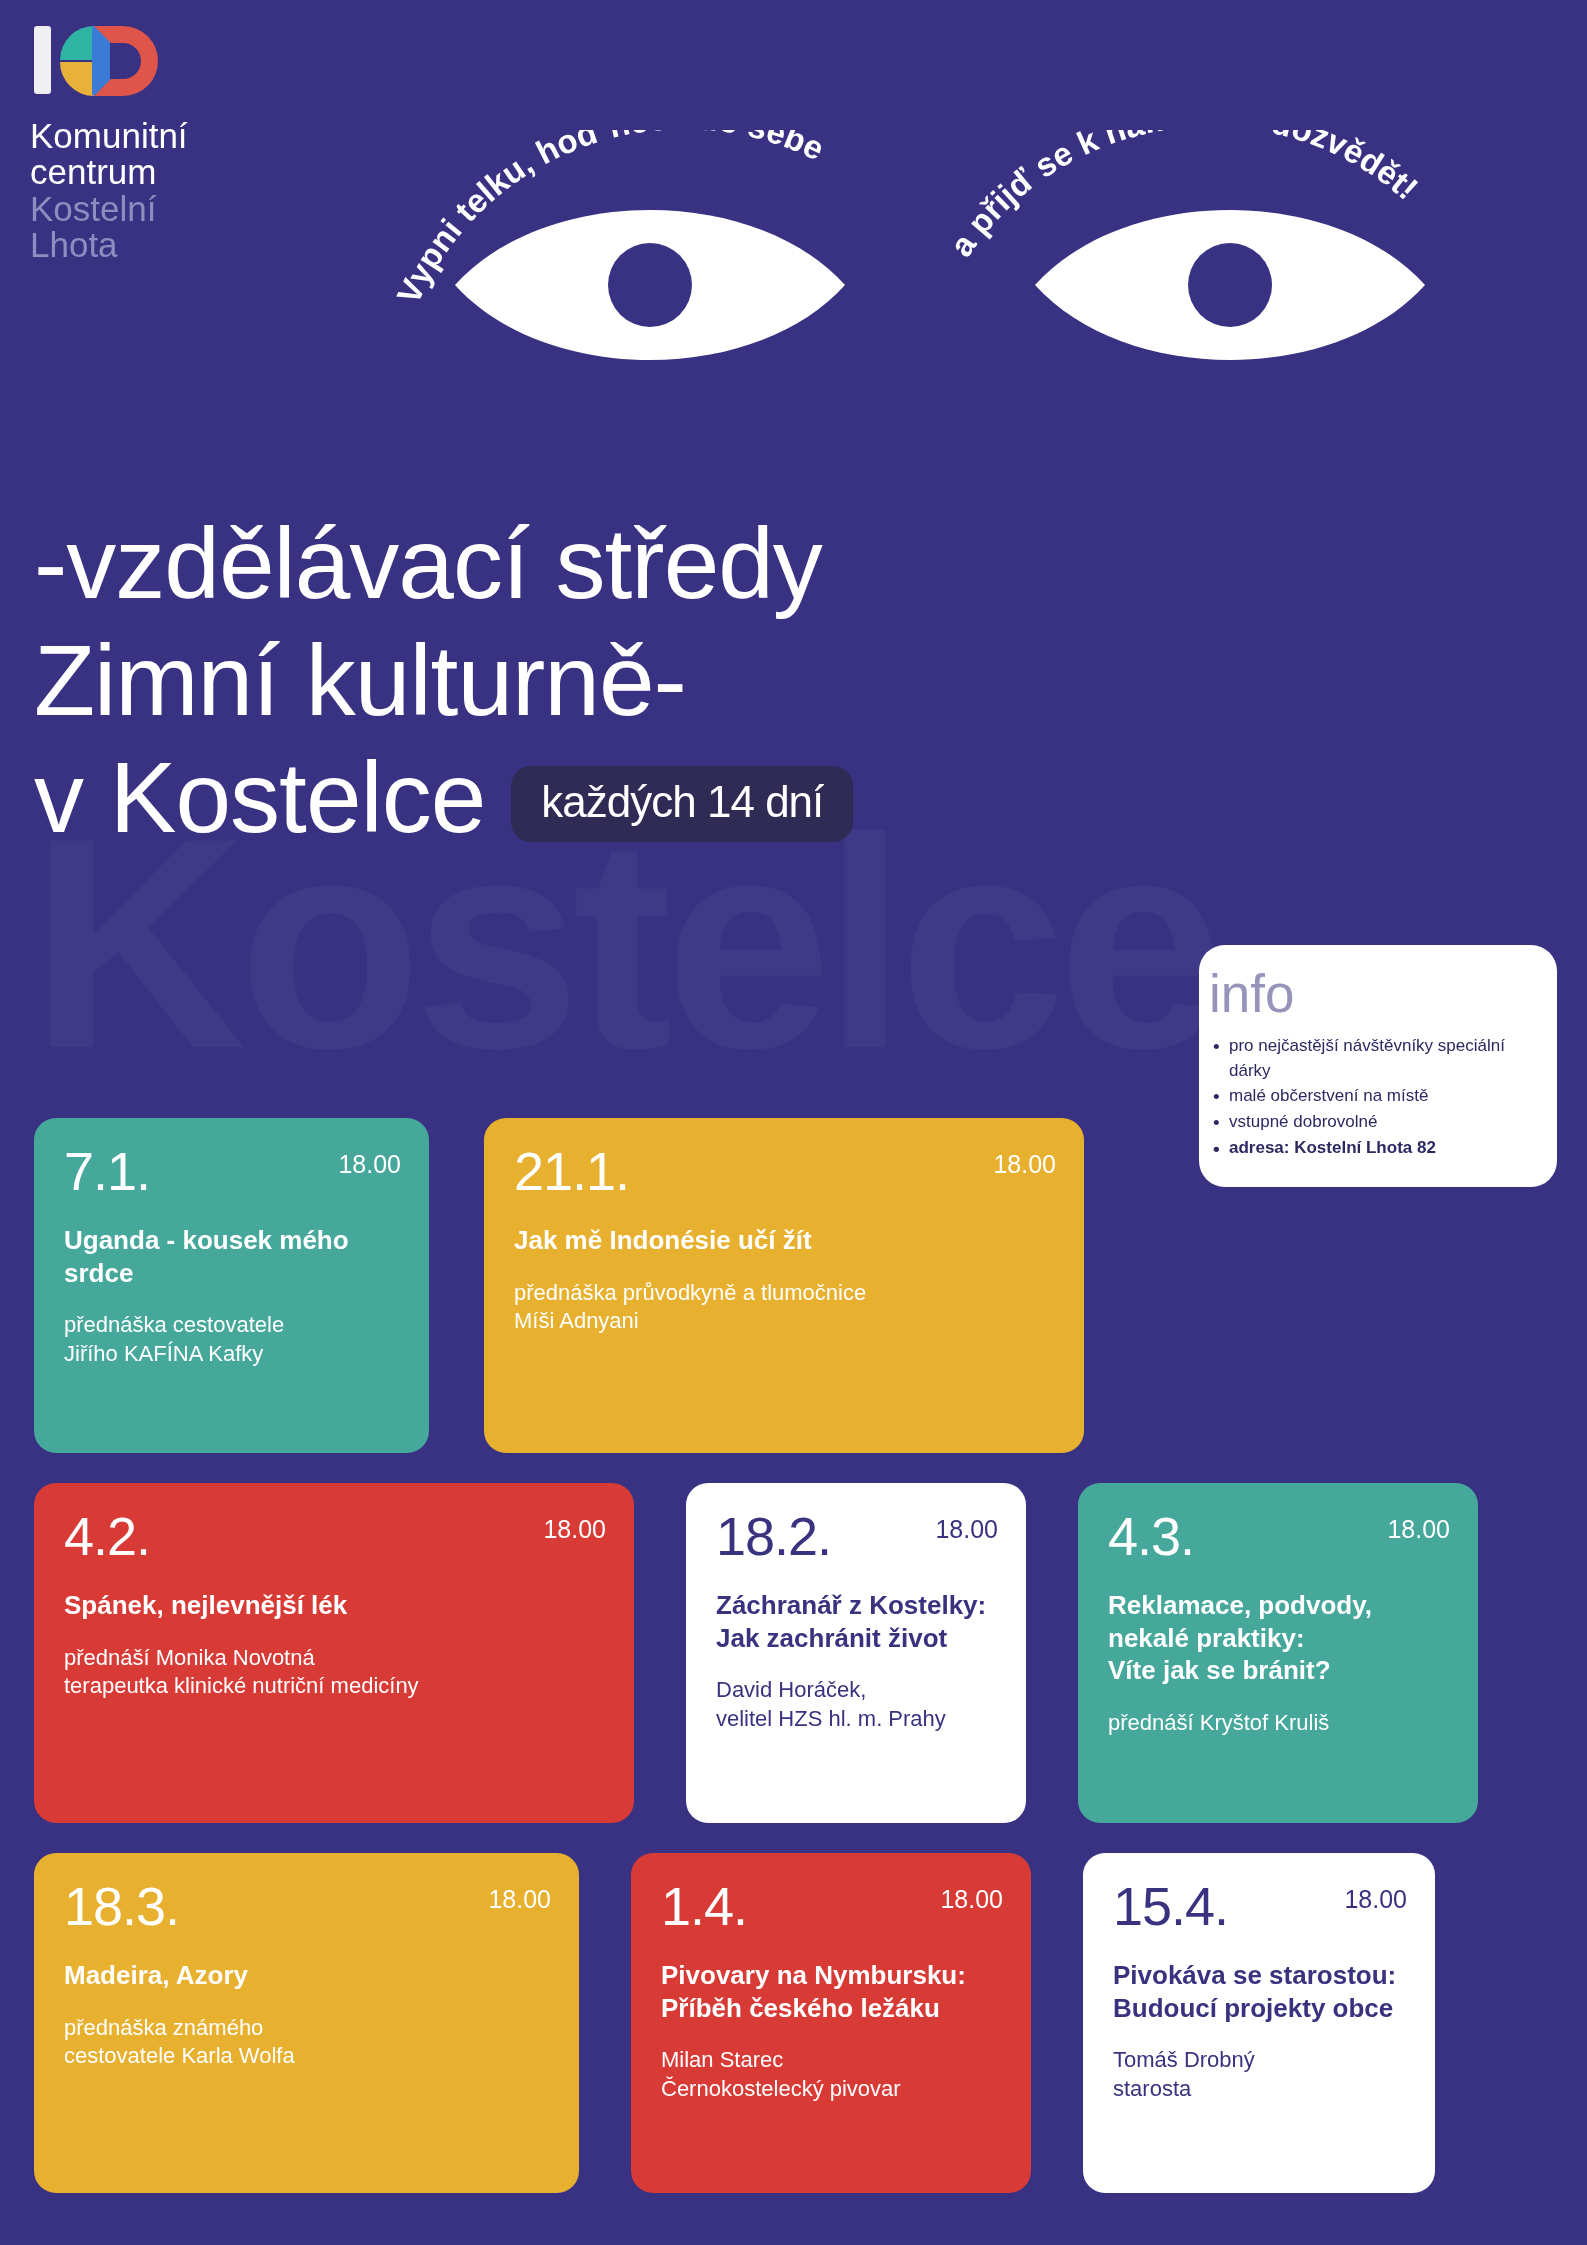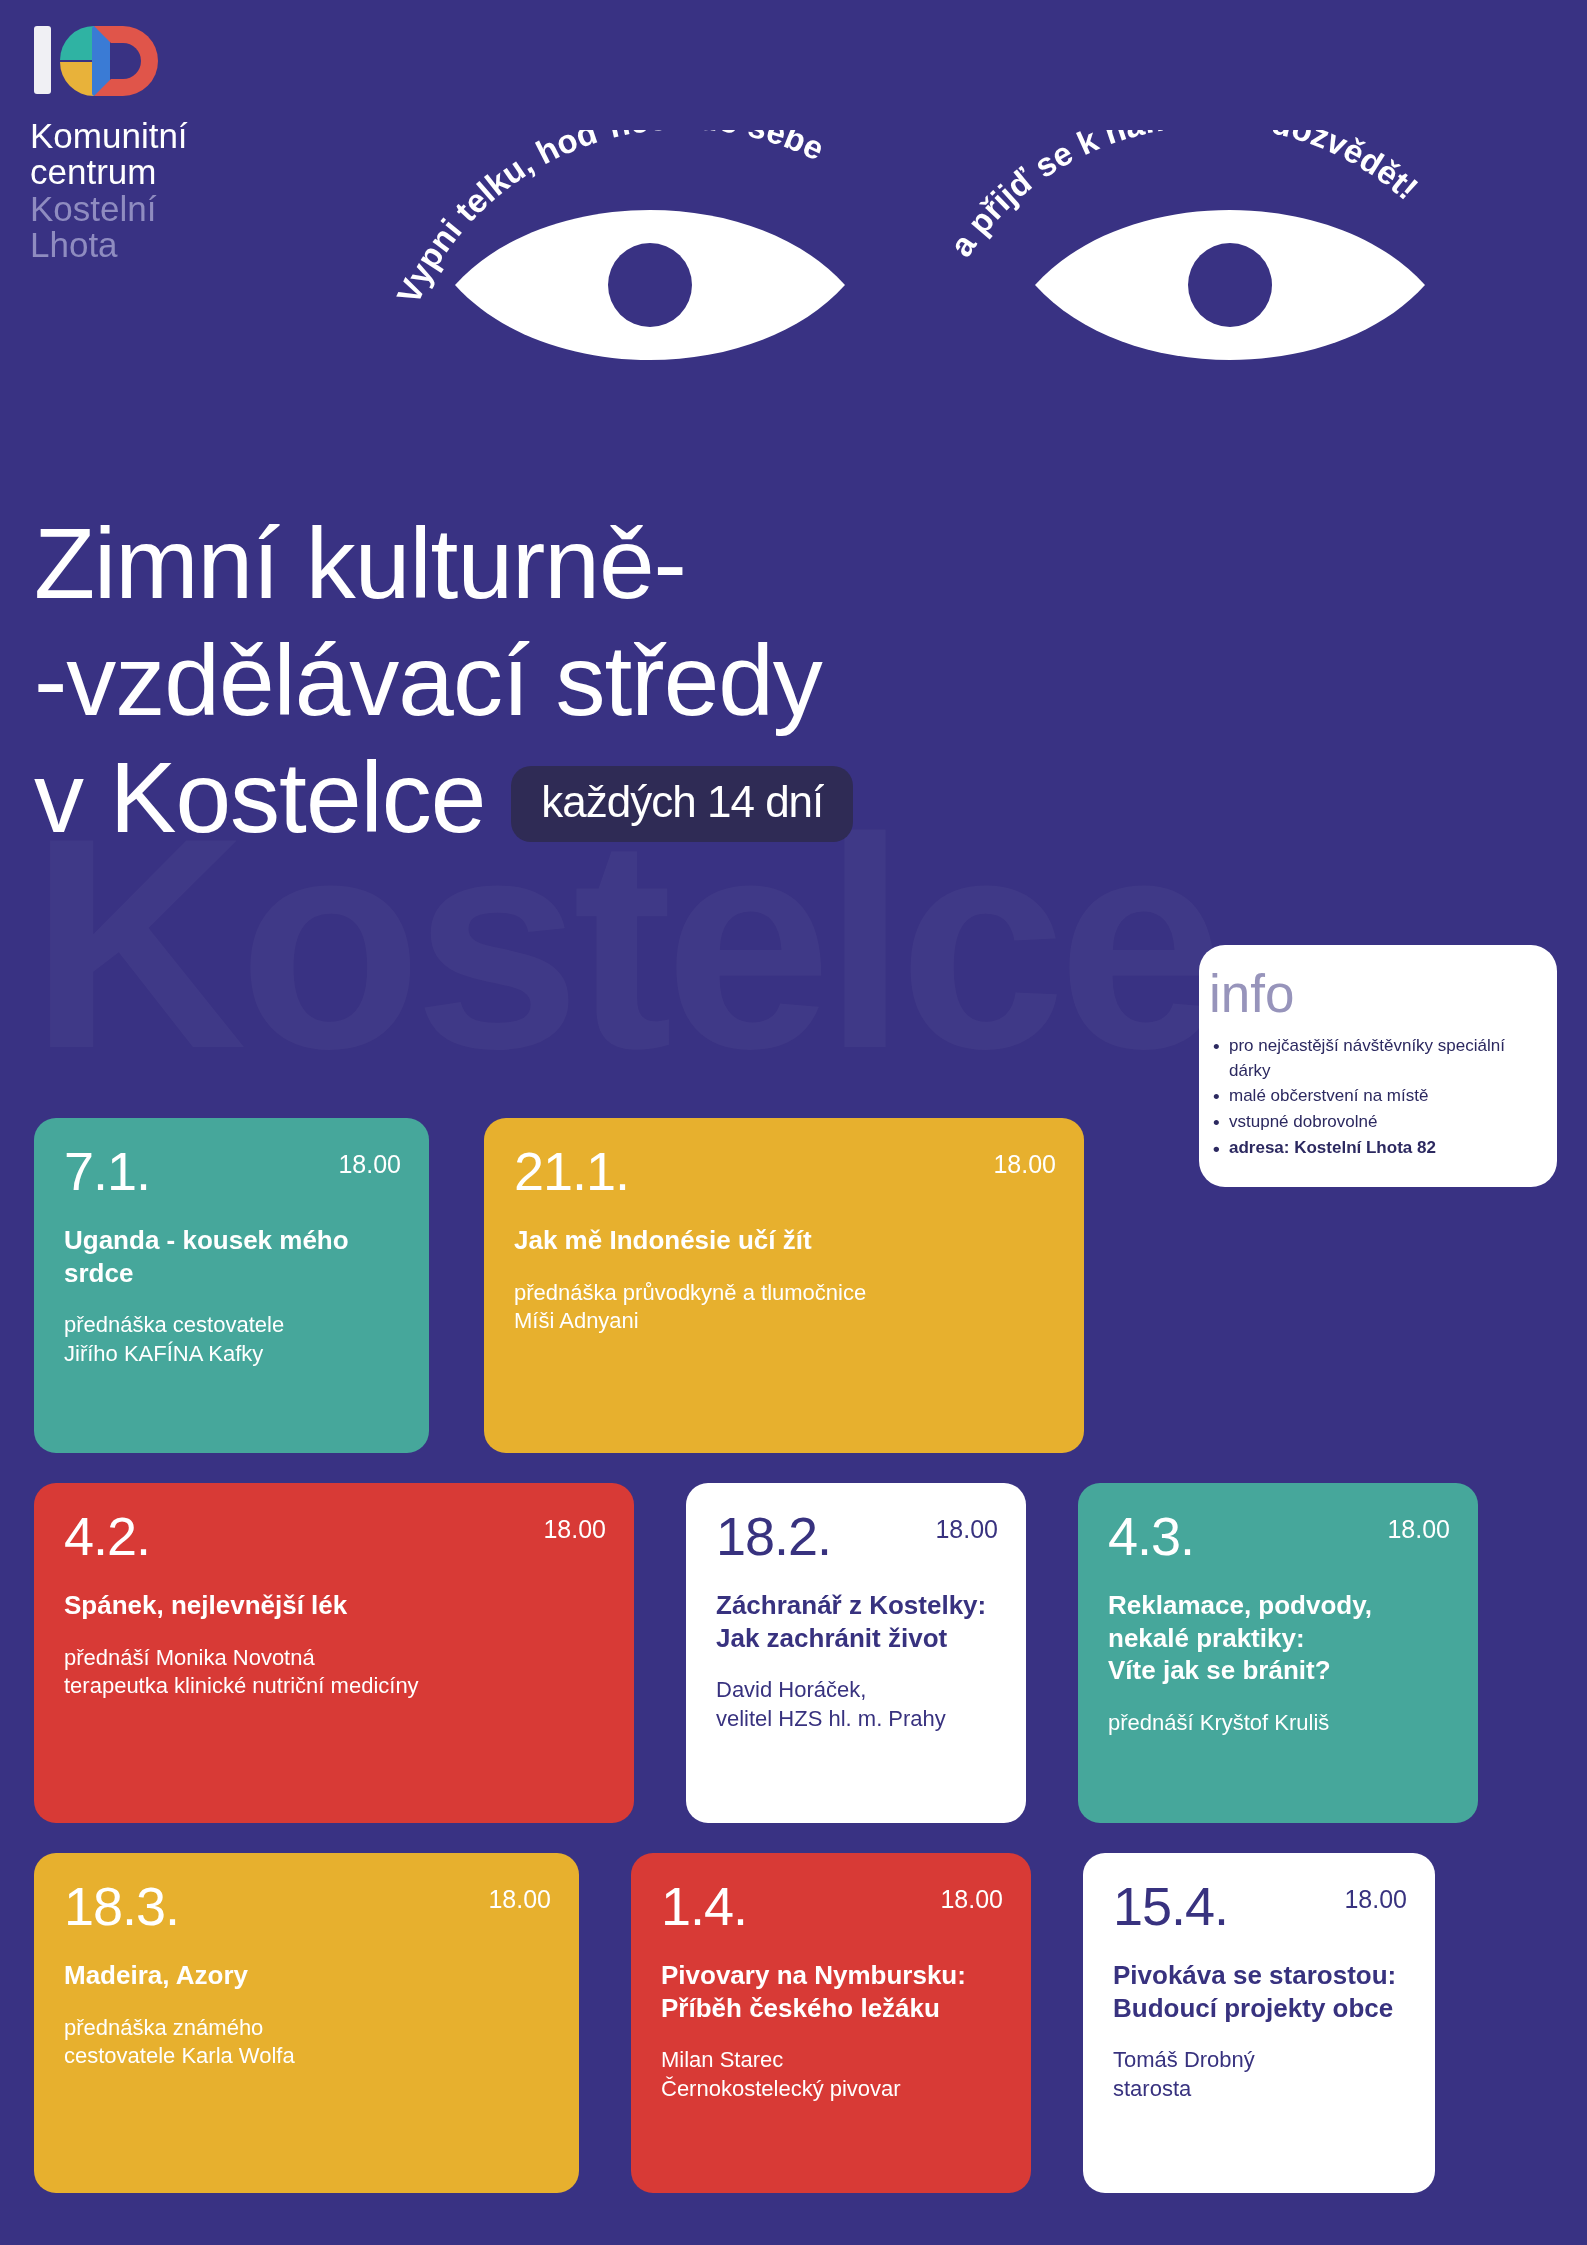--- a/index.html
+++ b/index.html
@@ -218,22 +218,22 @@
       <text class="arc-text">
         <textPath href="#arcL" startOffset="6%" id="tpL">Vypni telku, hoď něco do sebe</textPath>
       </text>
       <text class="arc-text">
         <textPath href="#arcR" startOffset="4%" id="tpR">a přijď se k nám něco dozvědět!</textPath>
       </text>
     </svg>
   </div>
 
   <div class="headline">
+    <div>-vzdělávací středy</div>
     <div>Zimní kulturně-</div>
-    <div>-vzdělávací středy</div>
     <div class="l3">
       <span>v Kostelce</span>
       <span class="badge">každých 14 dní</span>
     </div>
   </div>
 
   <div class="info">
     <h2>info</h2>
     <ul id="info-list">
         <li class="">pro nejčastější návštěvníky speciální dárky</li>

